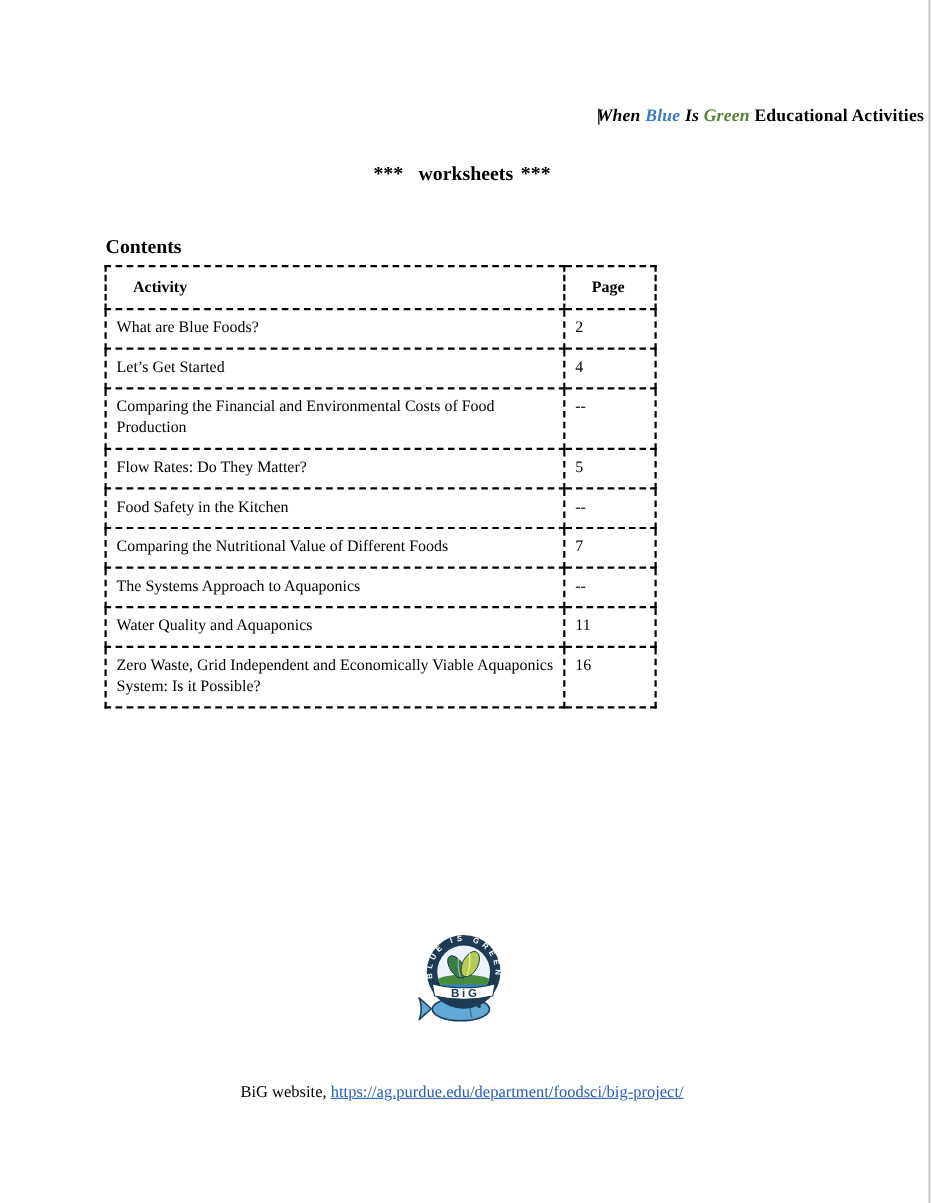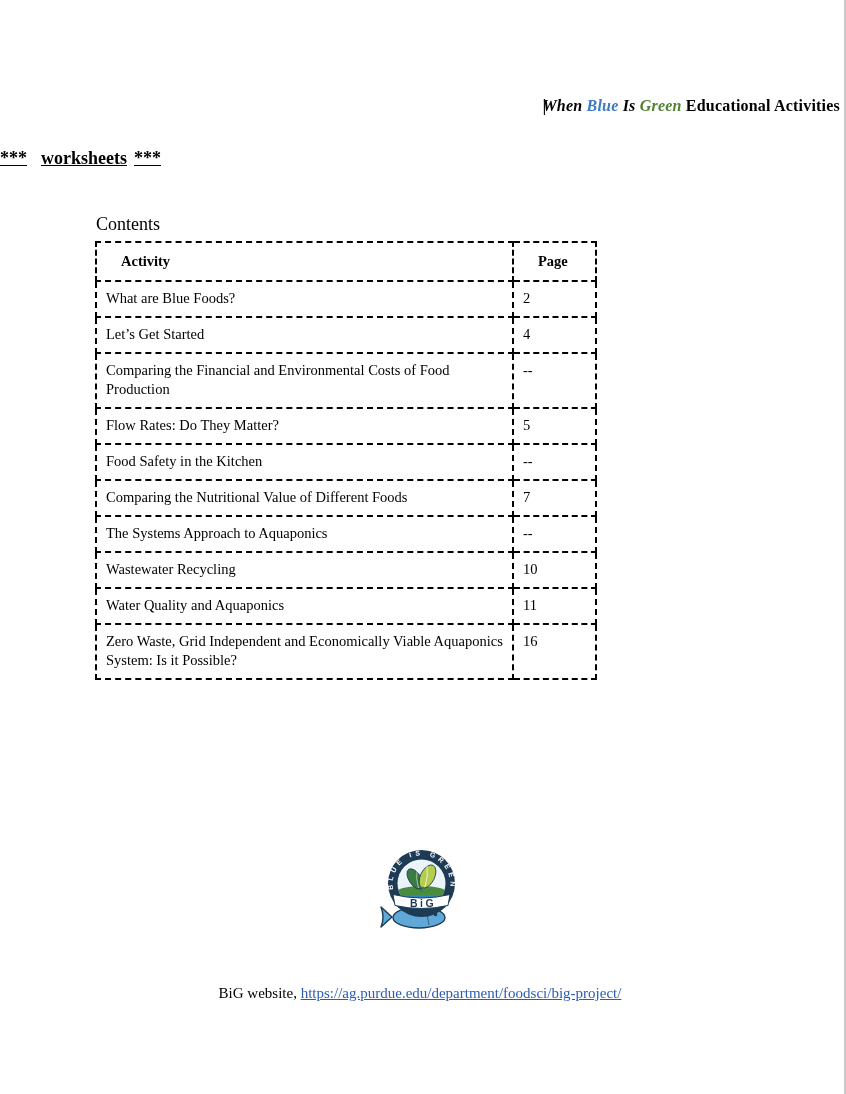--- a/index.html
+++ b/index.html
@@ -28,29 +28,30 @@
   .doc-title .cursor-bar {
     font-style: italic; font-weight: bold;
     margin-right: -4px;
   }
   .doc-title .word-blue  { color: var(--word-blue); }
   .doc-title .word-green { color: var(--word-green); }
 
   
   .doc-subtitle {
     position: absolute; top: 148px; left: 0; right: 6px;
-    font-size: 18px; font-weight: bold; text-decoration: underline;
+    text-align: center;
+    font-size: 18px; font-weight: bold;
   }
   .doc-subtitle .stars-left { margin-right: 14px; }
   .doc-subtitle .word { margin-right: 7px; }
 
   
   .contents-heading {
     position: absolute; top: 214px; left: 96px;
-    font-size: 18px; font-weight: normal;
+    font-size: 18px; font-weight: bold;
   }
 
   
   table.contents-table {
     position: absolute; top: 241px; left: 95px;
     width: 500px;
     border-collapse: collapse;
     table-layout: fixed;
     font-size: 14.5px;
   }
@@ -148,24 +149,20 @@
     <td>Comparing the Nutritional Value of Different Foods</td>
     <td class="page-c">7</td>
   </tr>
 
 
   <tr>
     <td>The Systems Approach to Aquaponics</td>
     <td class="page-c">--</td>
   </tr>
 
-  <tr>
-    <td>Wastewater Recycling</td>
-    <td class="page-c">10</td>
-  </tr>
 
   <tr>
     <td>Water Quality and Aquaponics</td>
     <td class="page-c">11</td>
   </tr>
 
   <tr>
     <td>Zero Waste, Grid Independent and Economically Viable Aquaponics System: Is it Possible?</td>
     <td class="page-c">16</td>
   </tr>

